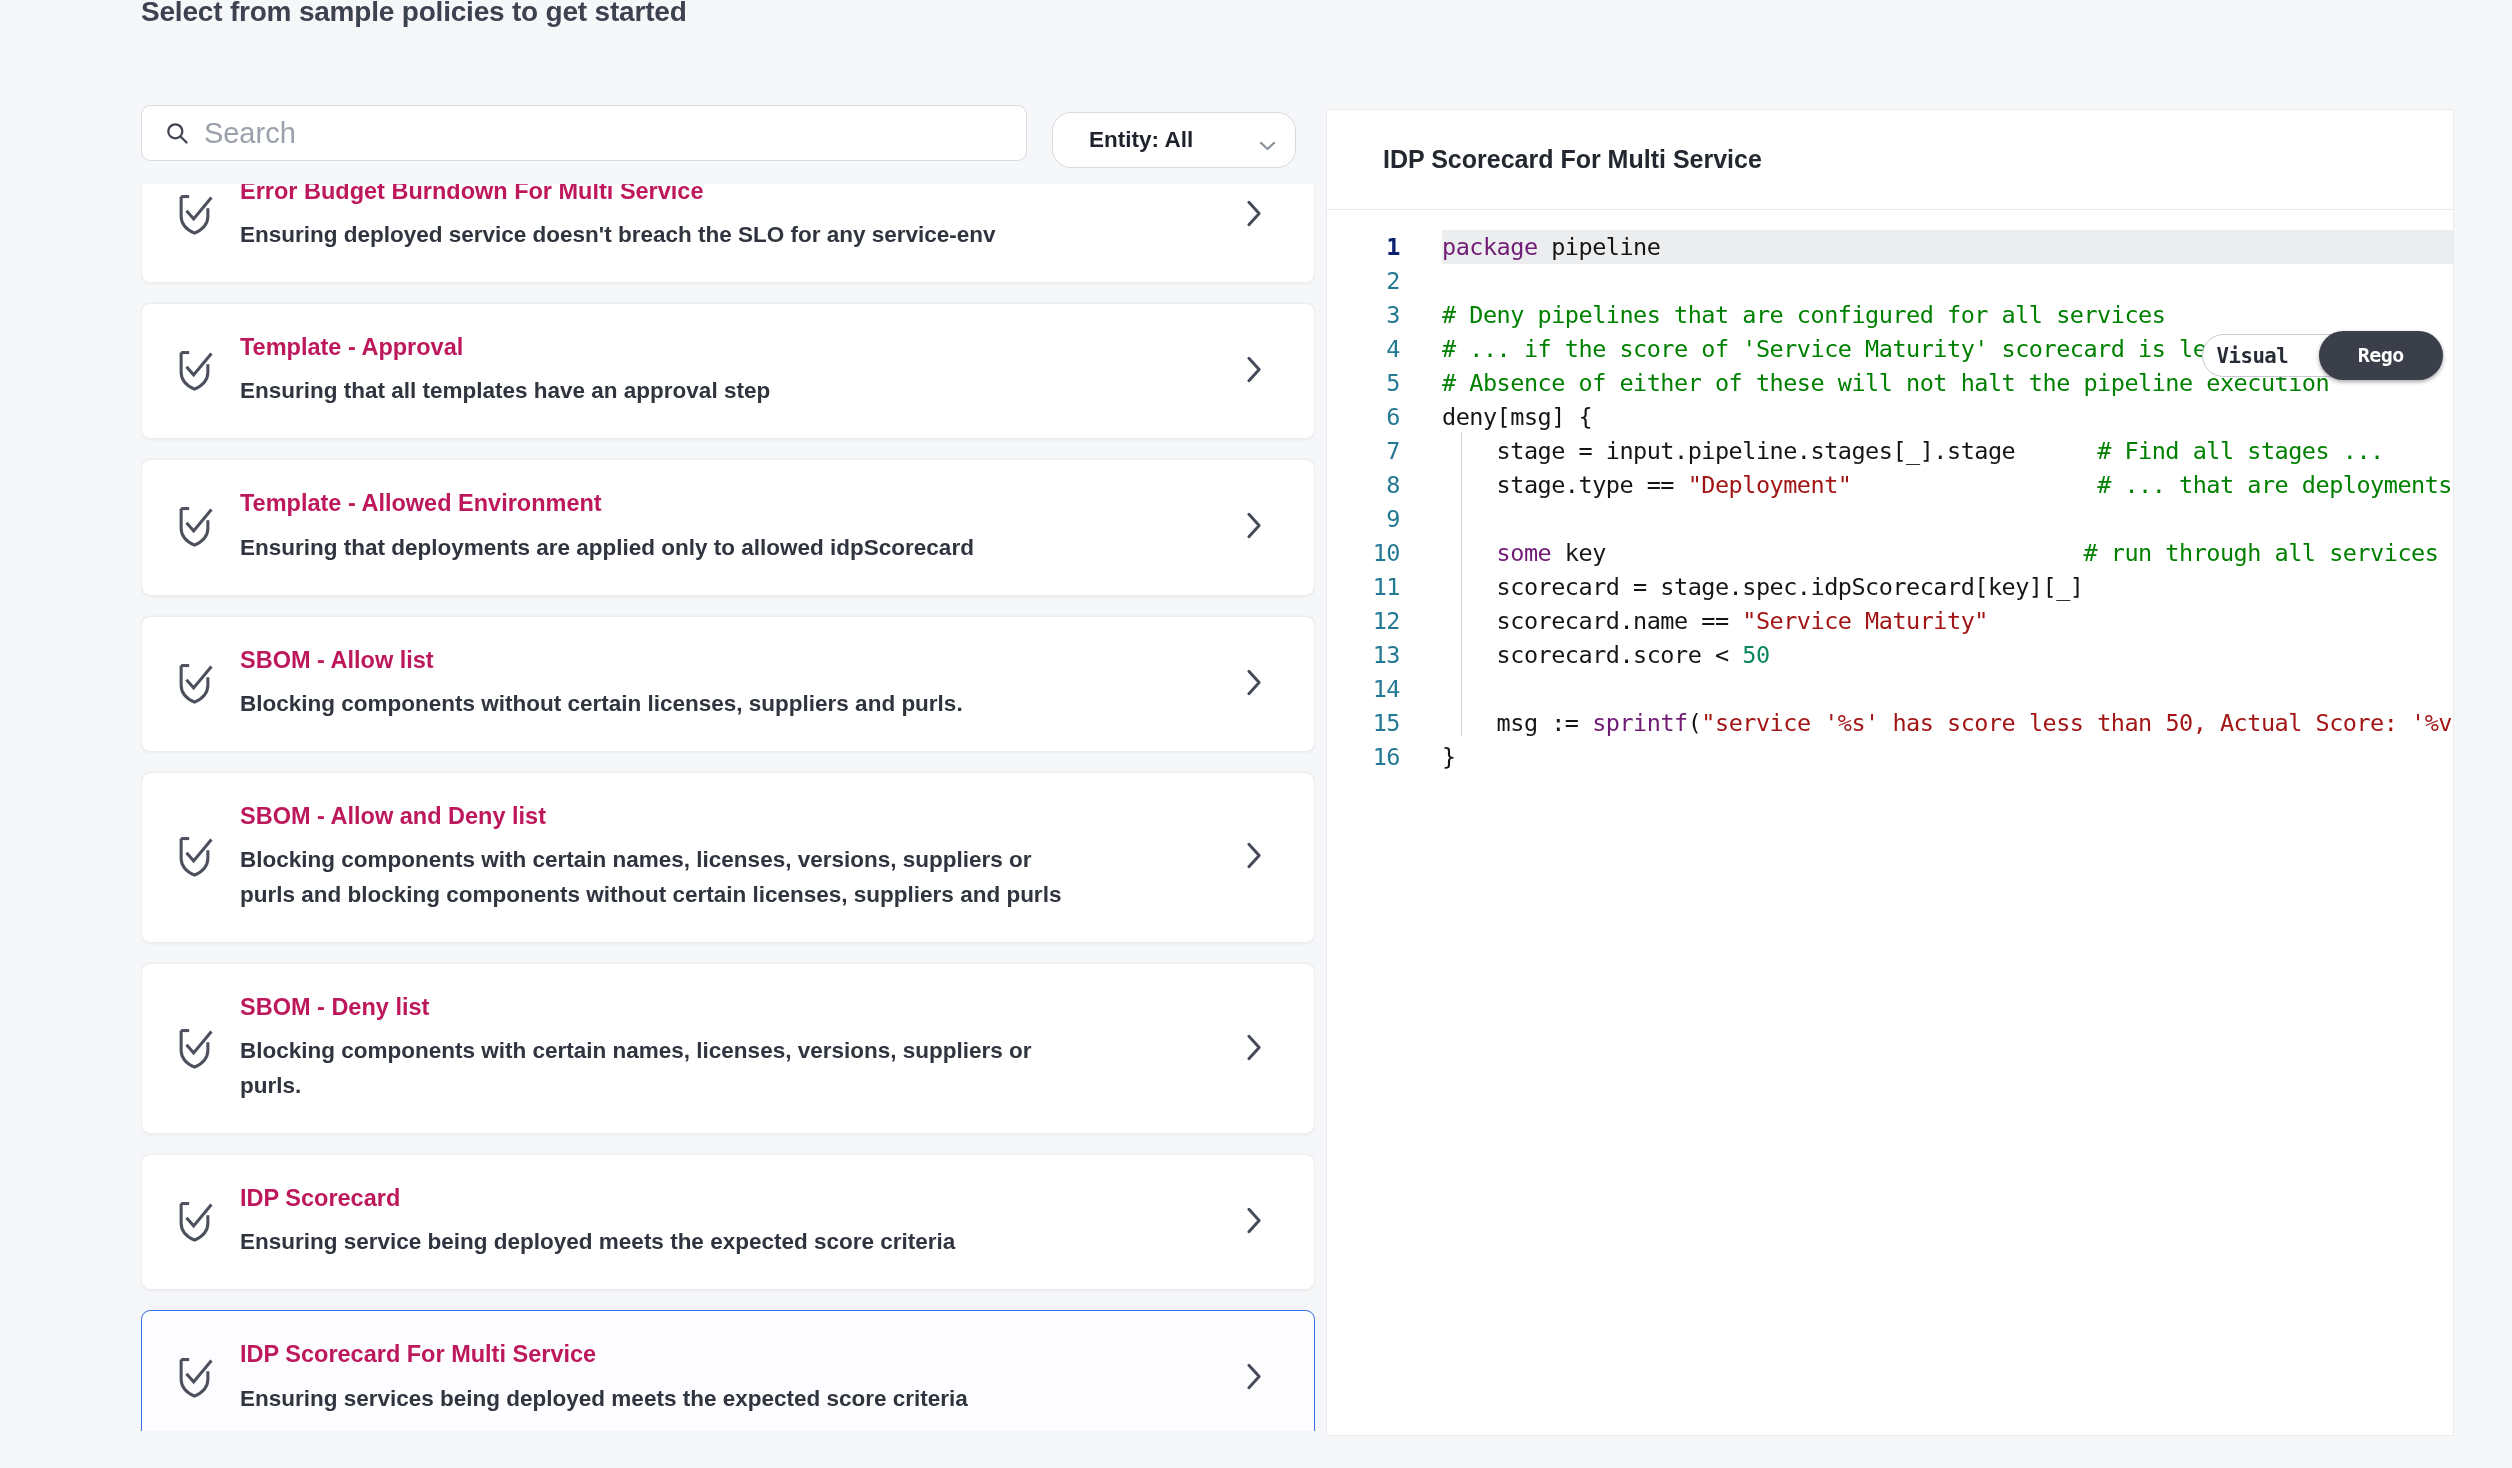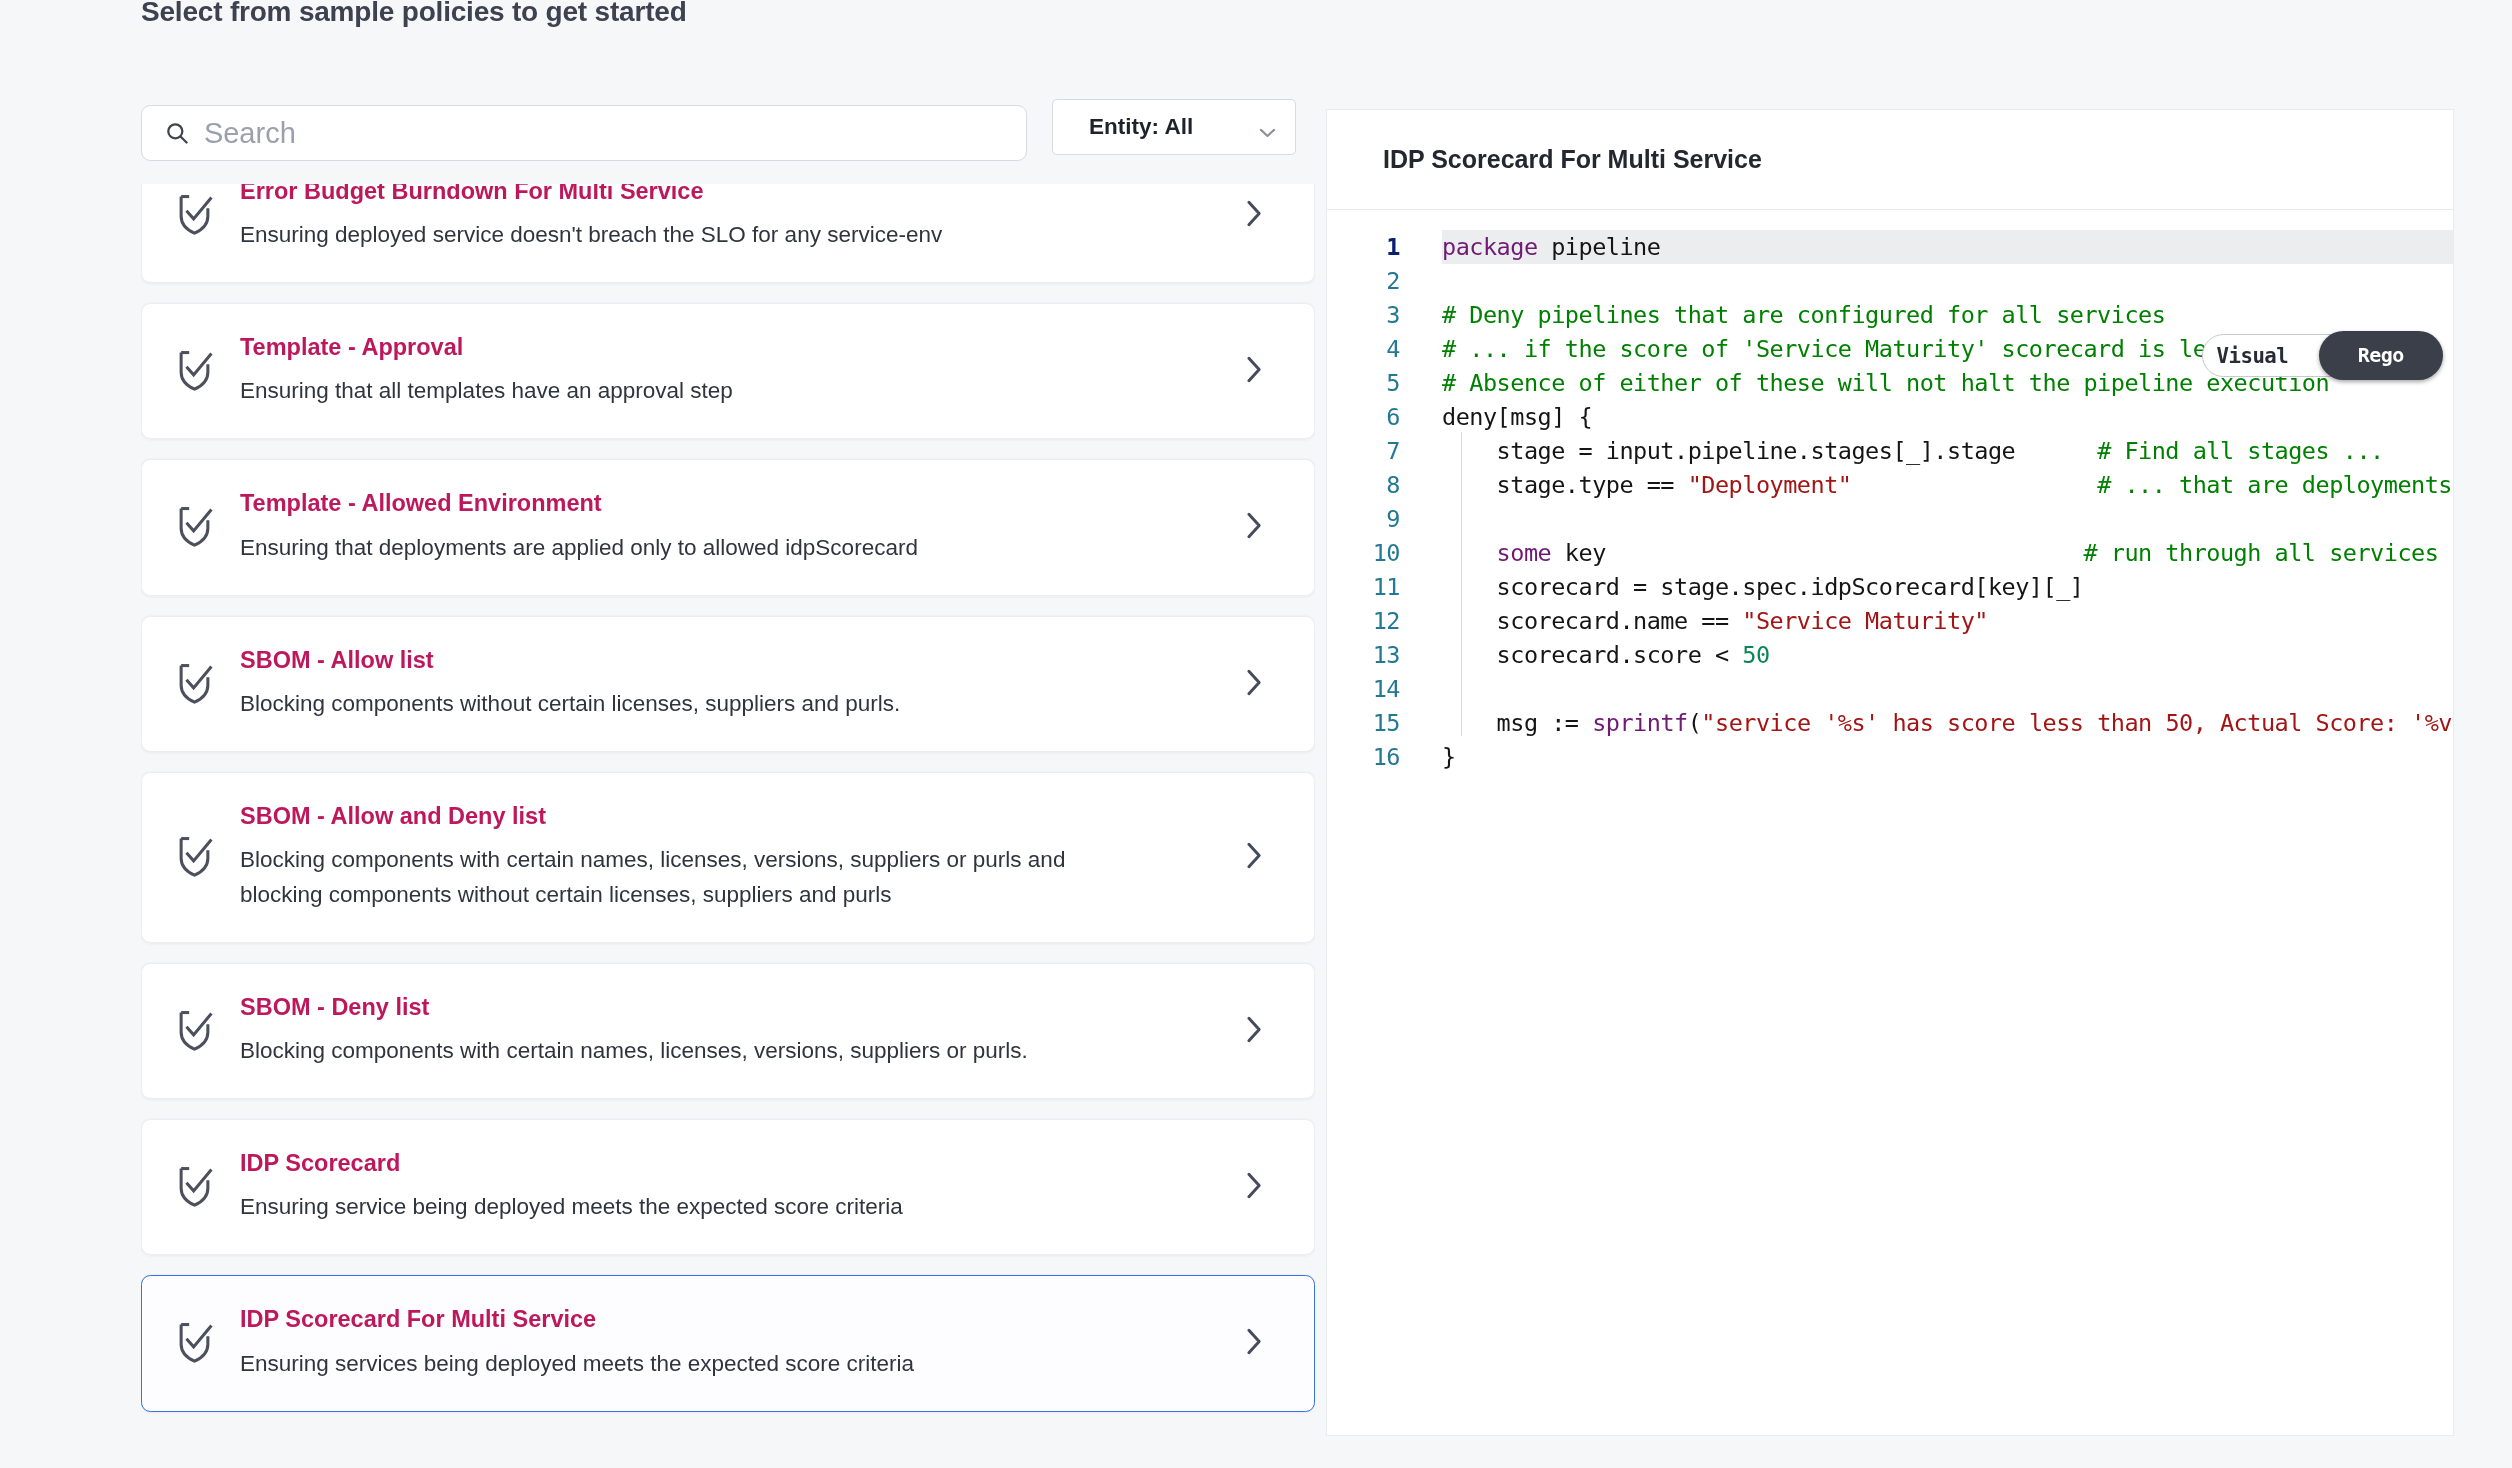--- a/index.html
+++ b/index.html
@@ -10,37 +10,37 @@
   .page-title { position:absolute; left:141px; top:-3.8px; font-size:28px; font-weight:700;
     color:#3d4250; letter-spacing:-0.2px; }
 
   
   .search-box { position:absolute; left:141px; top:105px; width:886px; height:56px;
     background:#fff; border:1.4px solid #d7dade; border-radius:9.4px; display:flex; align-items:center; }
   .search-box .mag { margin-left:22.5px; display:flex; }
   .search-box input { border:none; outline:none; background:transparent; flex:1;
     margin-left:15px; font-size:29px; color:#3b82f6; font-family:"Liberation Sans", sans-serif; }
   .search-box input::placeholder { color:#9aa1ac; }
-  .entity-select { position:absolute; left:1052px; top:99px; width:244px; height:56px;
-    background:#fff; border:1.4px solid #d7dade; border-radius:5px; display:flex;
+  .entity-select { position:absolute; left:1052px; top:112px; width:244px; height:56px;
+    background:#fff; border:1.4px solid #d7dade; border-radius:19px; display:flex;
     align-items:center; cursor:pointer; }
   .entity-select .label { margin-left:36px; font-size:22.5px; font-weight:700; color:#1e222b; }
   .entity-select .chev { position:absolute; right:19px; top:24.4px; }
 
   
   .policy-list { position:absolute; left:141px; top:184px; width:1174px; height:1247px; overflow:hidden; }
   .card { position:relative; background:#fff; border:0.9px solid #ecedf0; border-radius:9.4px;
     box-shadow:0 0.9px 2.8px rgba(20,26,40,.06); margin-bottom:20px; padding:30px 150px 30px 98px;
     cursor:pointer; }
   .card:first-child { margin-top:-37px; }
   .card.selected { border:1.9px solid #3570e4; background:#fdfdff; }
   .card .shield { position:absolute; left:32px; top:50%; transform:translateY(-50%); }
   .card .chev { position:absolute; right:51px; top:50%; transform:translateY(-50%); }
   .card-title { font-size:23.5px; font-weight:700; color:#be185d; margin-bottom:12.2px; }
-  .card-desc { font-size:22.5px; color:#2f343e; line-height:35px; max-width:826px; }
+  .card-desc { font-size:22.5px; color:#2f343e; line-height:35px; max-width:826px;font-weight:bold; }
 
   
   .detail-panel { position:absolute; left:1326px; top:109px; width:1128px; height:1327px;
     background:#fff; border:0.9px solid #e9ebee; }
   .detail-header { height:100px; border-bottom:1.9px solid #e7e9ec; display:flex; align-items:center;
     padding-left:56px; }
   .detail-title { font-size:25px; font-weight:700; color:#23272f; }
   .code-wrap { position:relative; padding-top:20px;
     font-family:"DejaVu Sans Mono", monospace; font-size:23.5px; line-height:34px; letter-spacing:-0.5px; }
   .cl { display:flex; height:34px; white-space:pre; }

